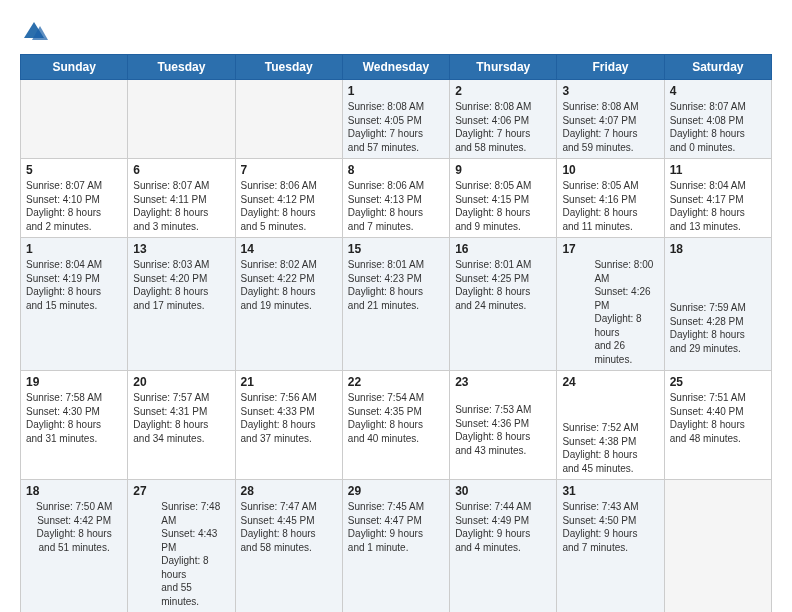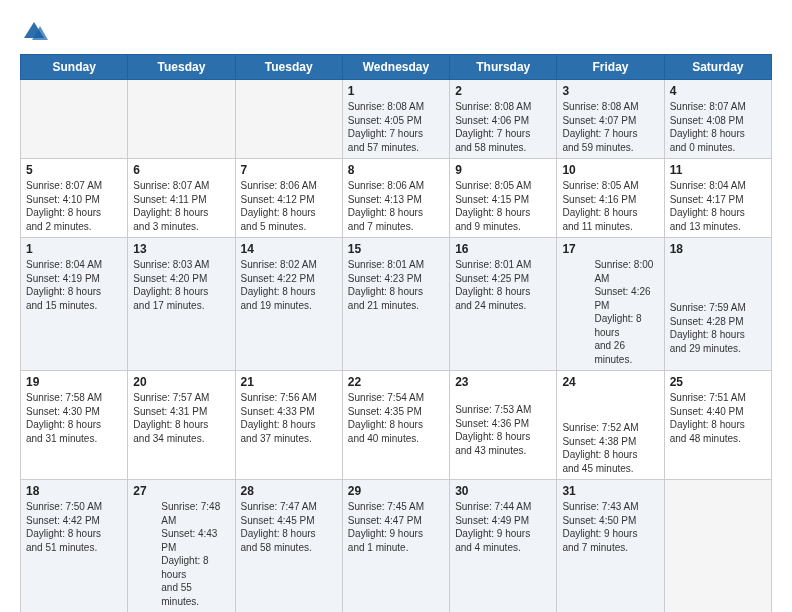--- a/index.html
+++ b/index.html
@@ -325,21 +325,21 @@
             <span class="day-num">25</span>
             <div class="day-info" style="white-space: pre-line;">Sunrise: 7:51 AM
 Sunset: 4:40 PM
 Daylight: 8 hours
 and 48 minutes.</div>
           </td>
         </tr>
         <tr class="row-odd">
           <td>
             <span class="day-num">18</span>
-            <div class="day-info" style="white-space: pre-line;">Sunrise: 7:50 AM
+            <div class="day-info" style="white-space: pre-line; text-align: center;">Sunrise: 7:50 AM
 Sunset: 4:42 PM
 Daylight: 8 hours
 and 51 minutes.</div>
           </td>
           <td>
             <span class="day-num">27</span>
             <div class="day-info" style="white-space: pre-line; margin-left: 28px;">Sunrise: 7:48 AM
 Sunset: 4:43 PM
 Daylight: 8 hours
 and 55 minutes.</div>

